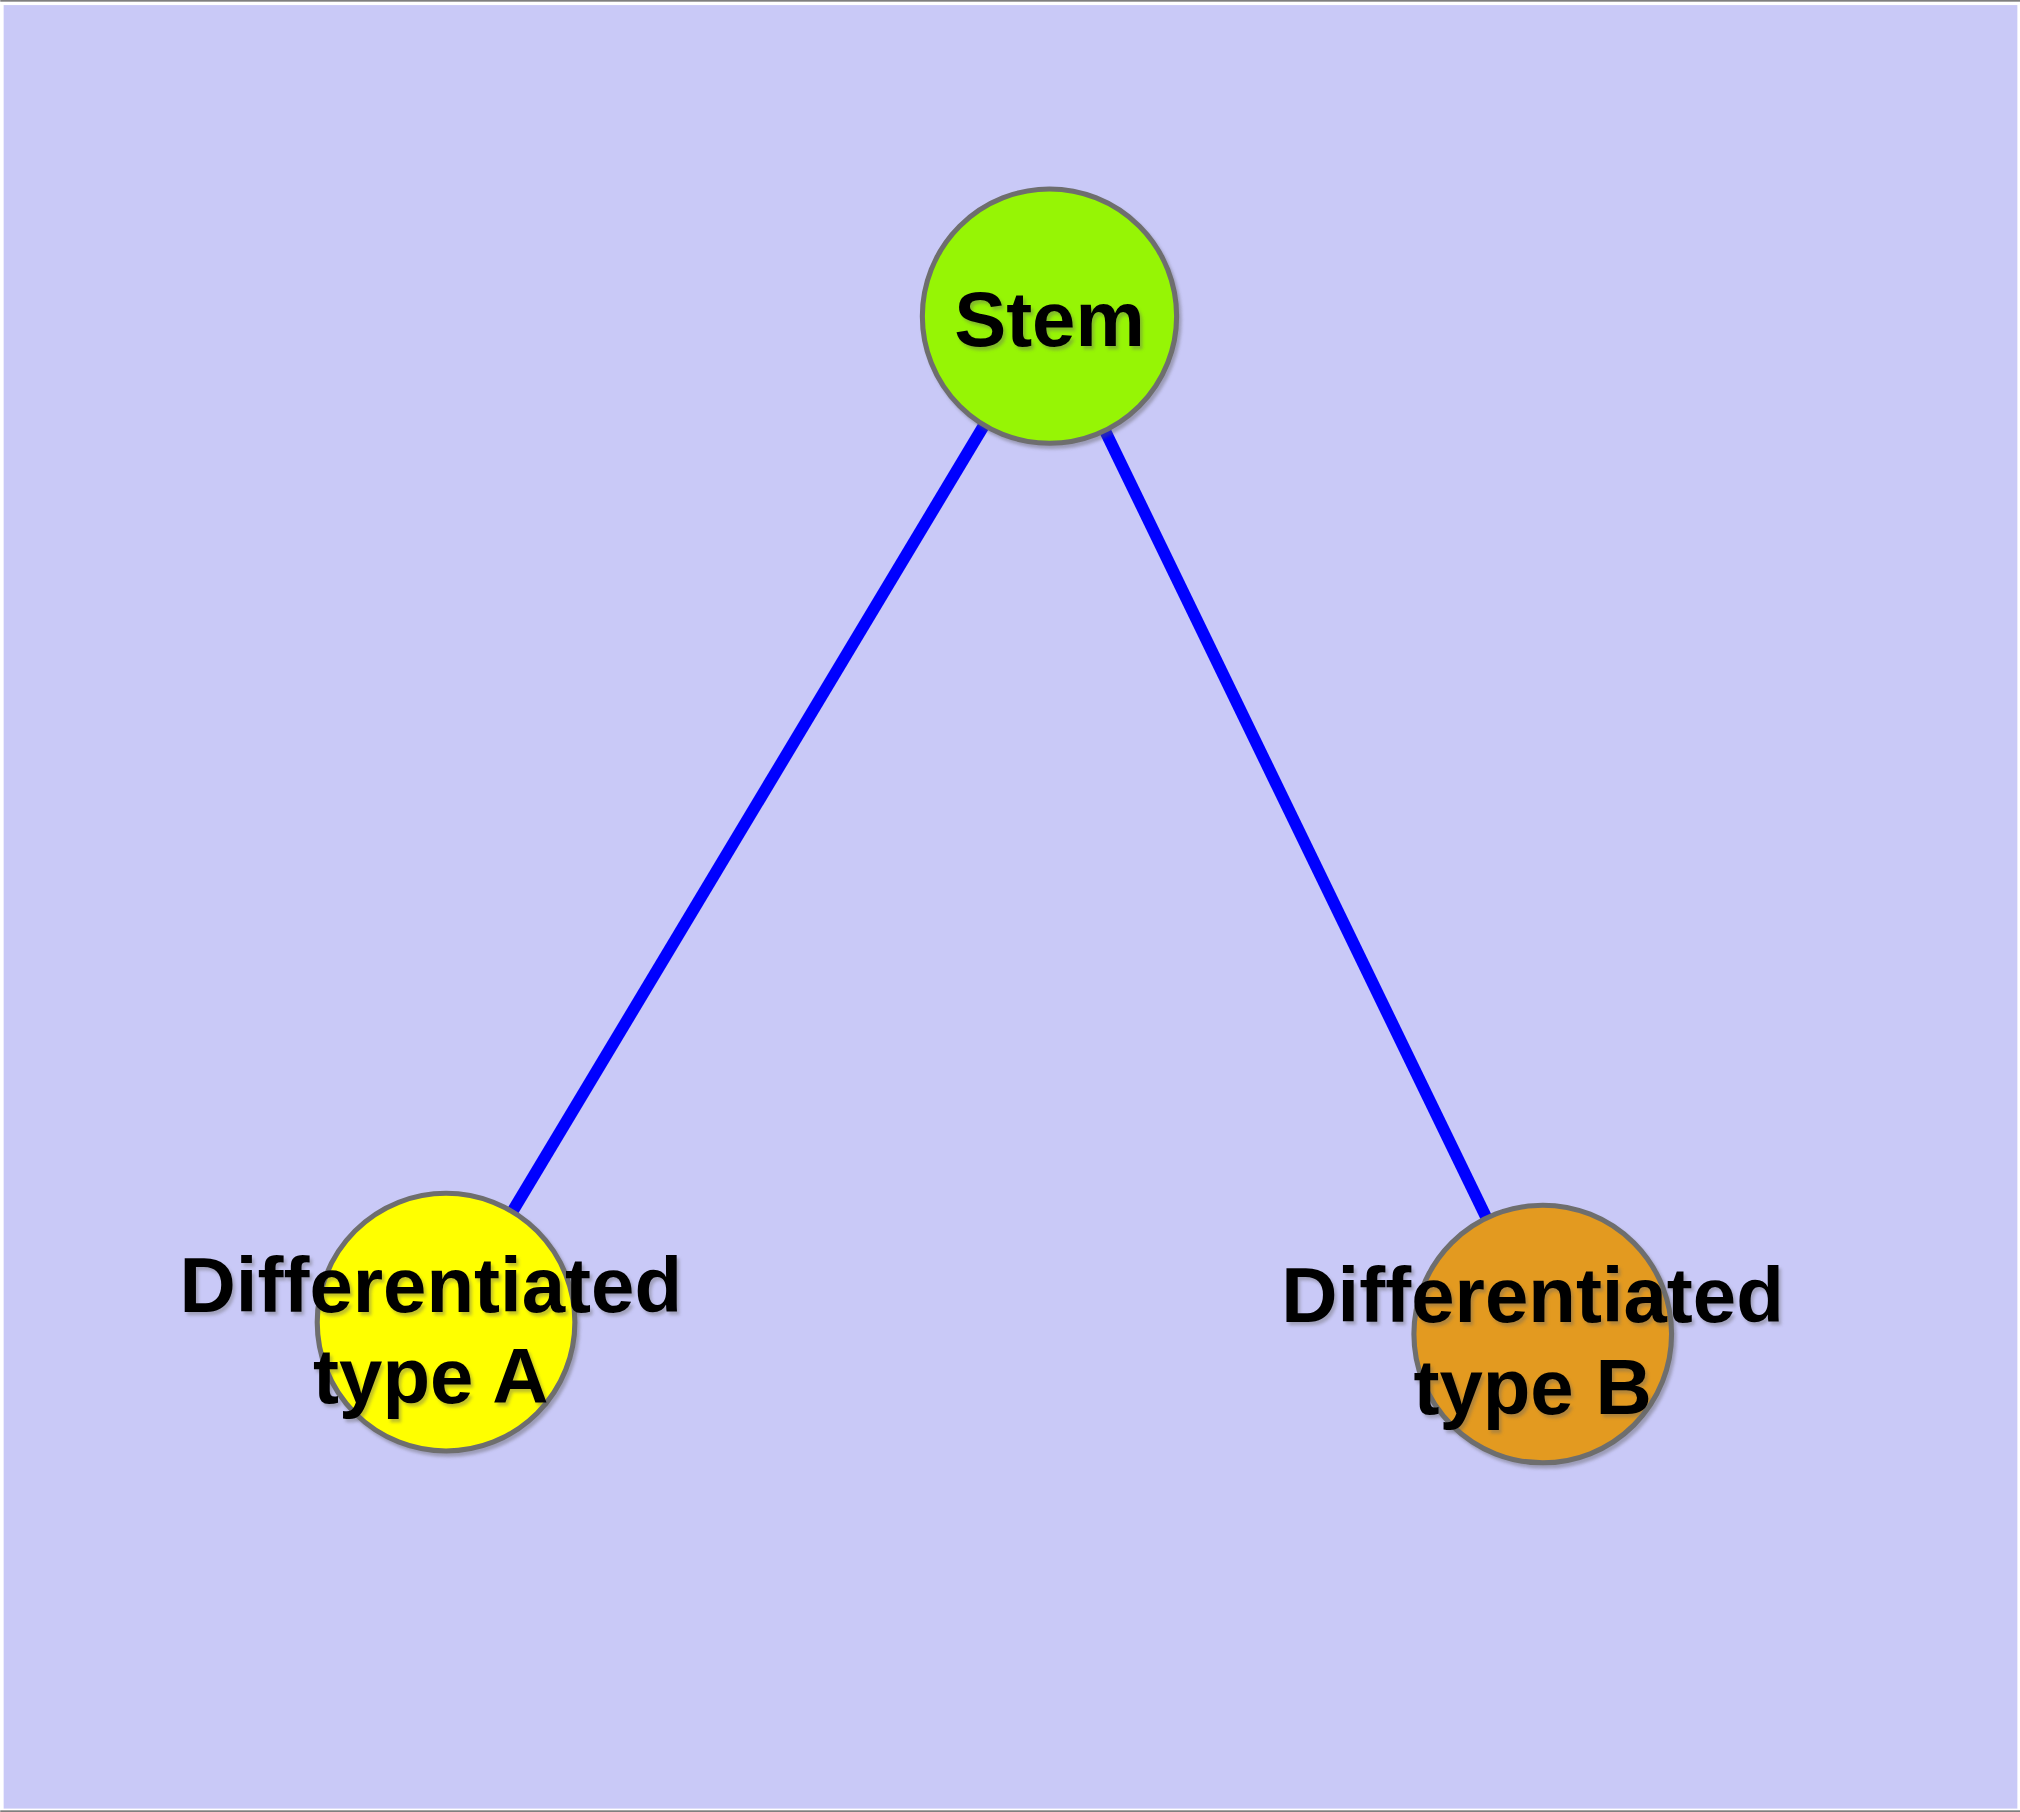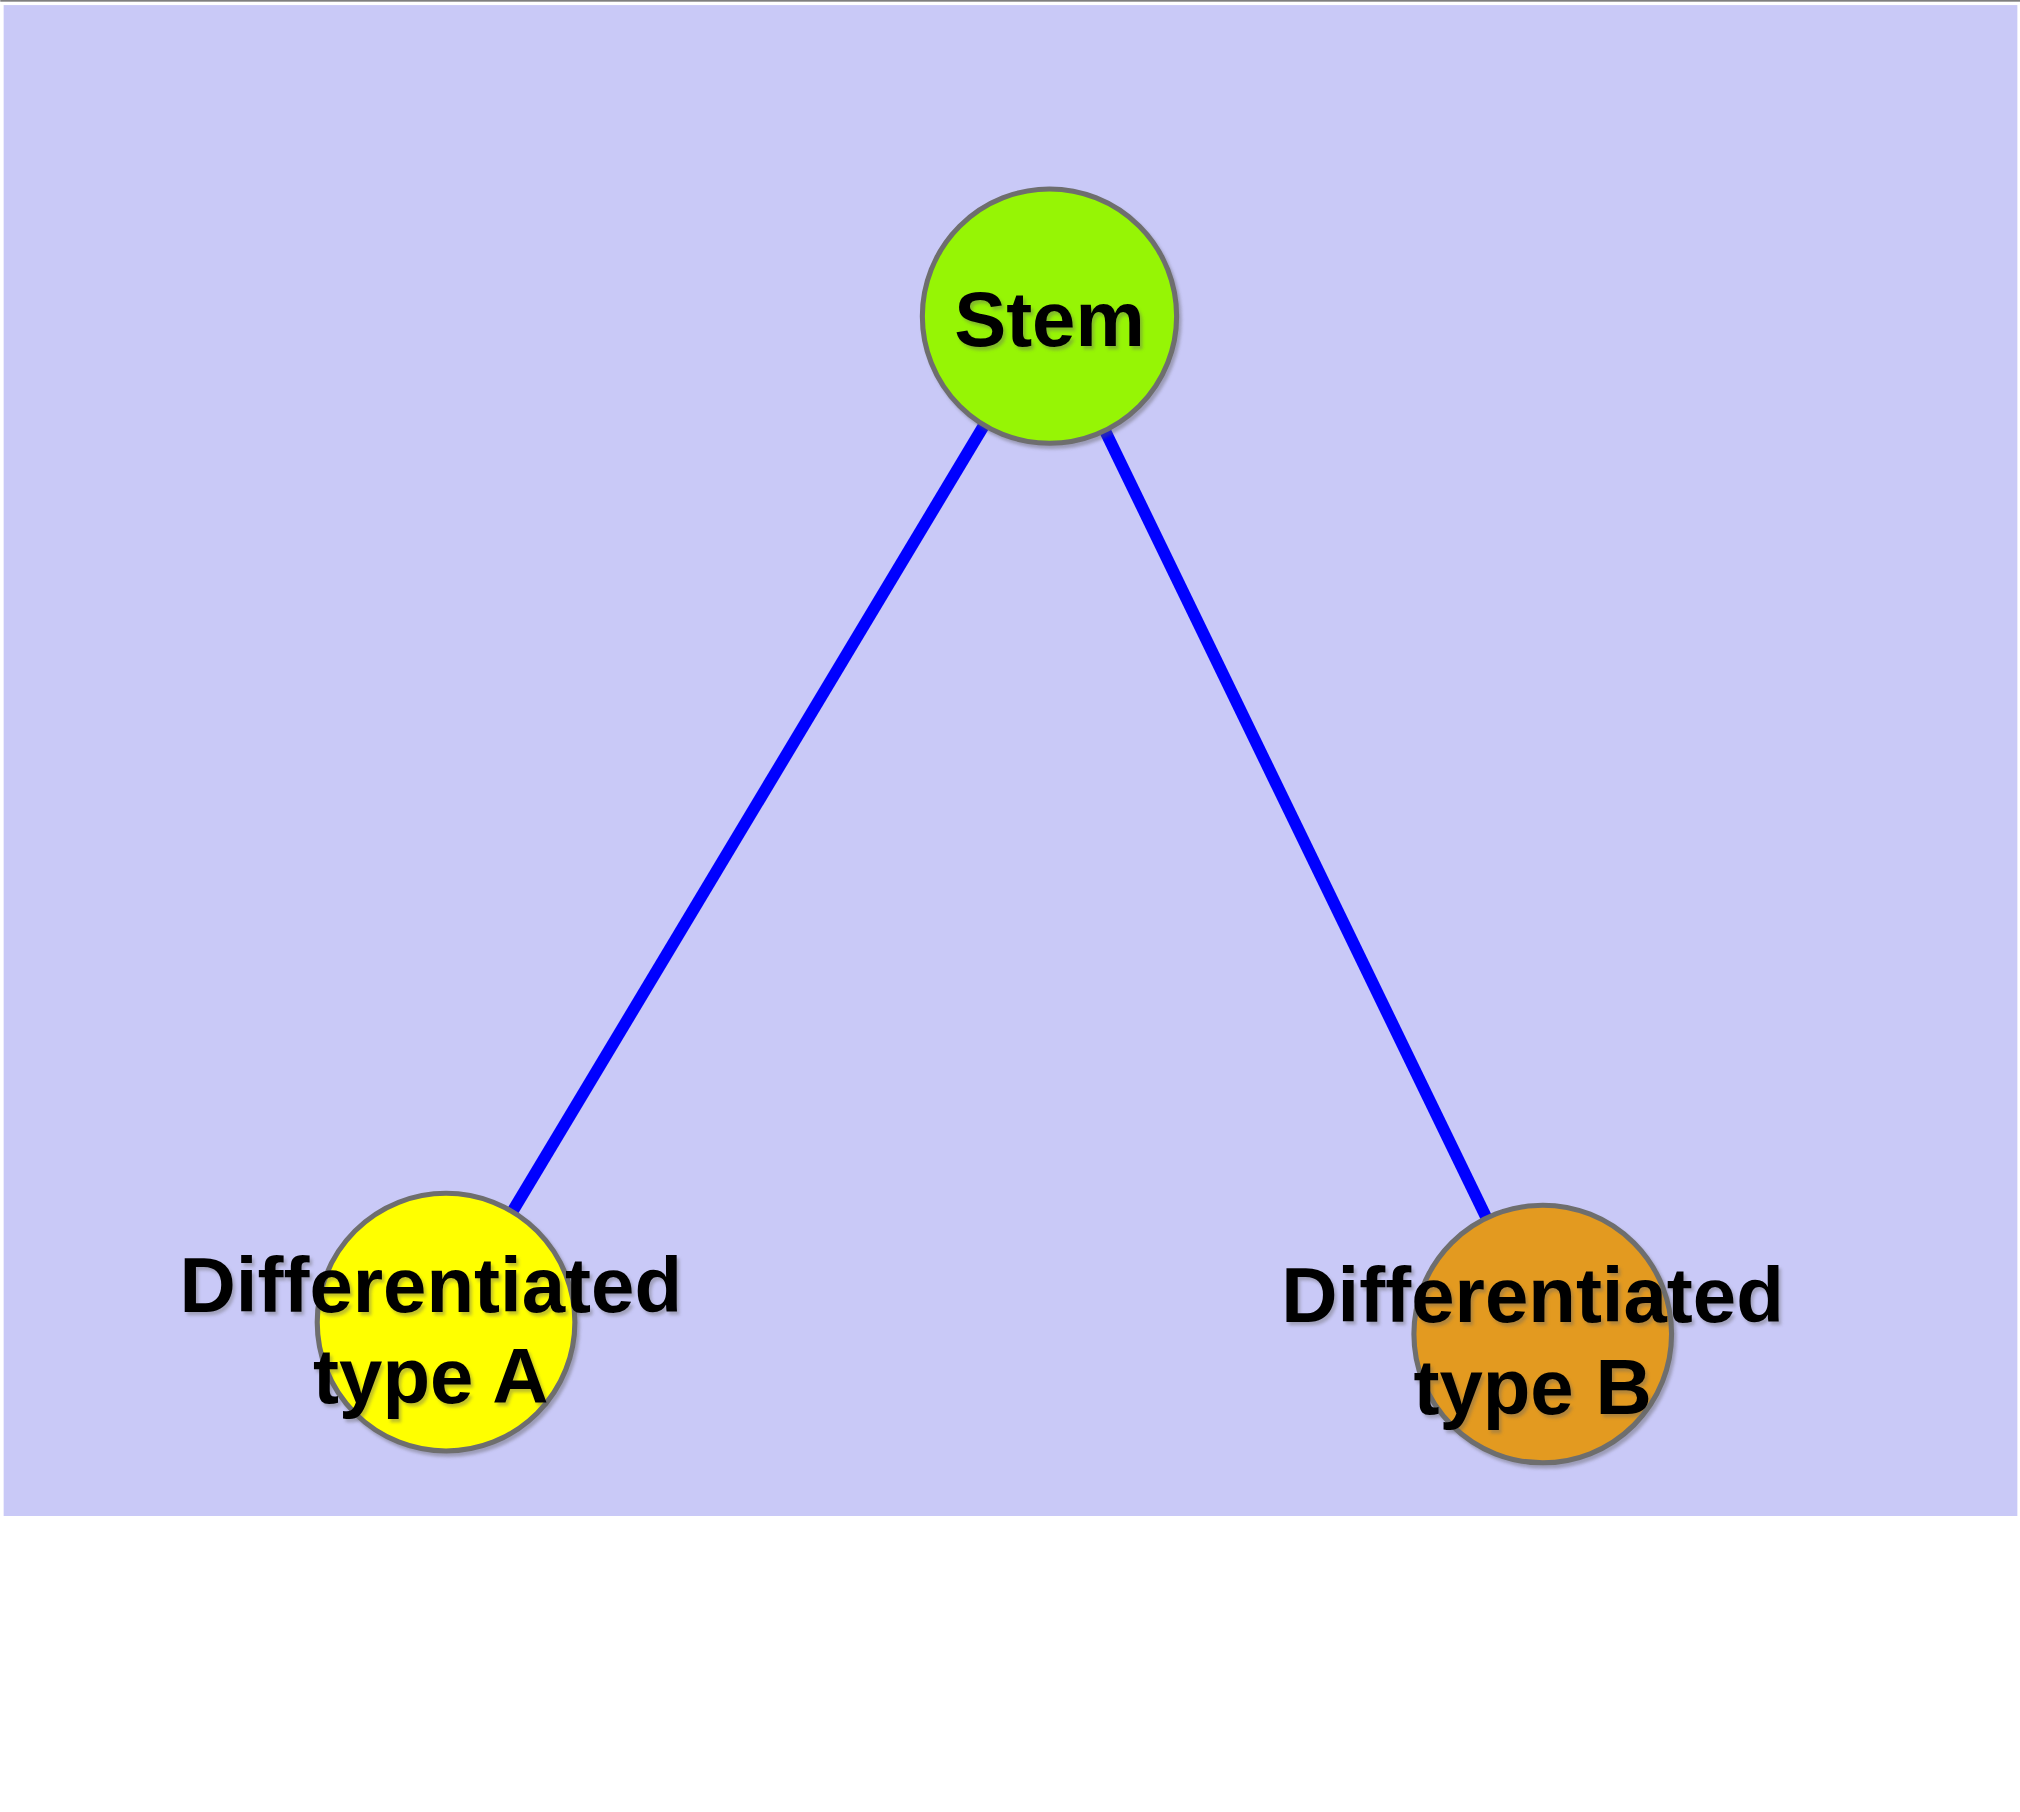--- a/index.html
+++ b/index.html
@@ -3,21 +3,21 @@
 <meta charset="utf-8">
 <style>
   html, body {
     margin: 0;
     padding: 0;
     background: #ffffff;
   }
   .page {
     position: relative;
     width: 2021px;
-    height: 1516px;
+    height: 1812px;
     overflow: hidden;
   }
   .graph-svg {
     display: block;
   }
   .graph-svg text {
     font-family: "Liberation Sans", "DejaVu Sans", sans-serif;
     font-weight: bold;
     font-size: 92px;
     text-anchor: middle;

